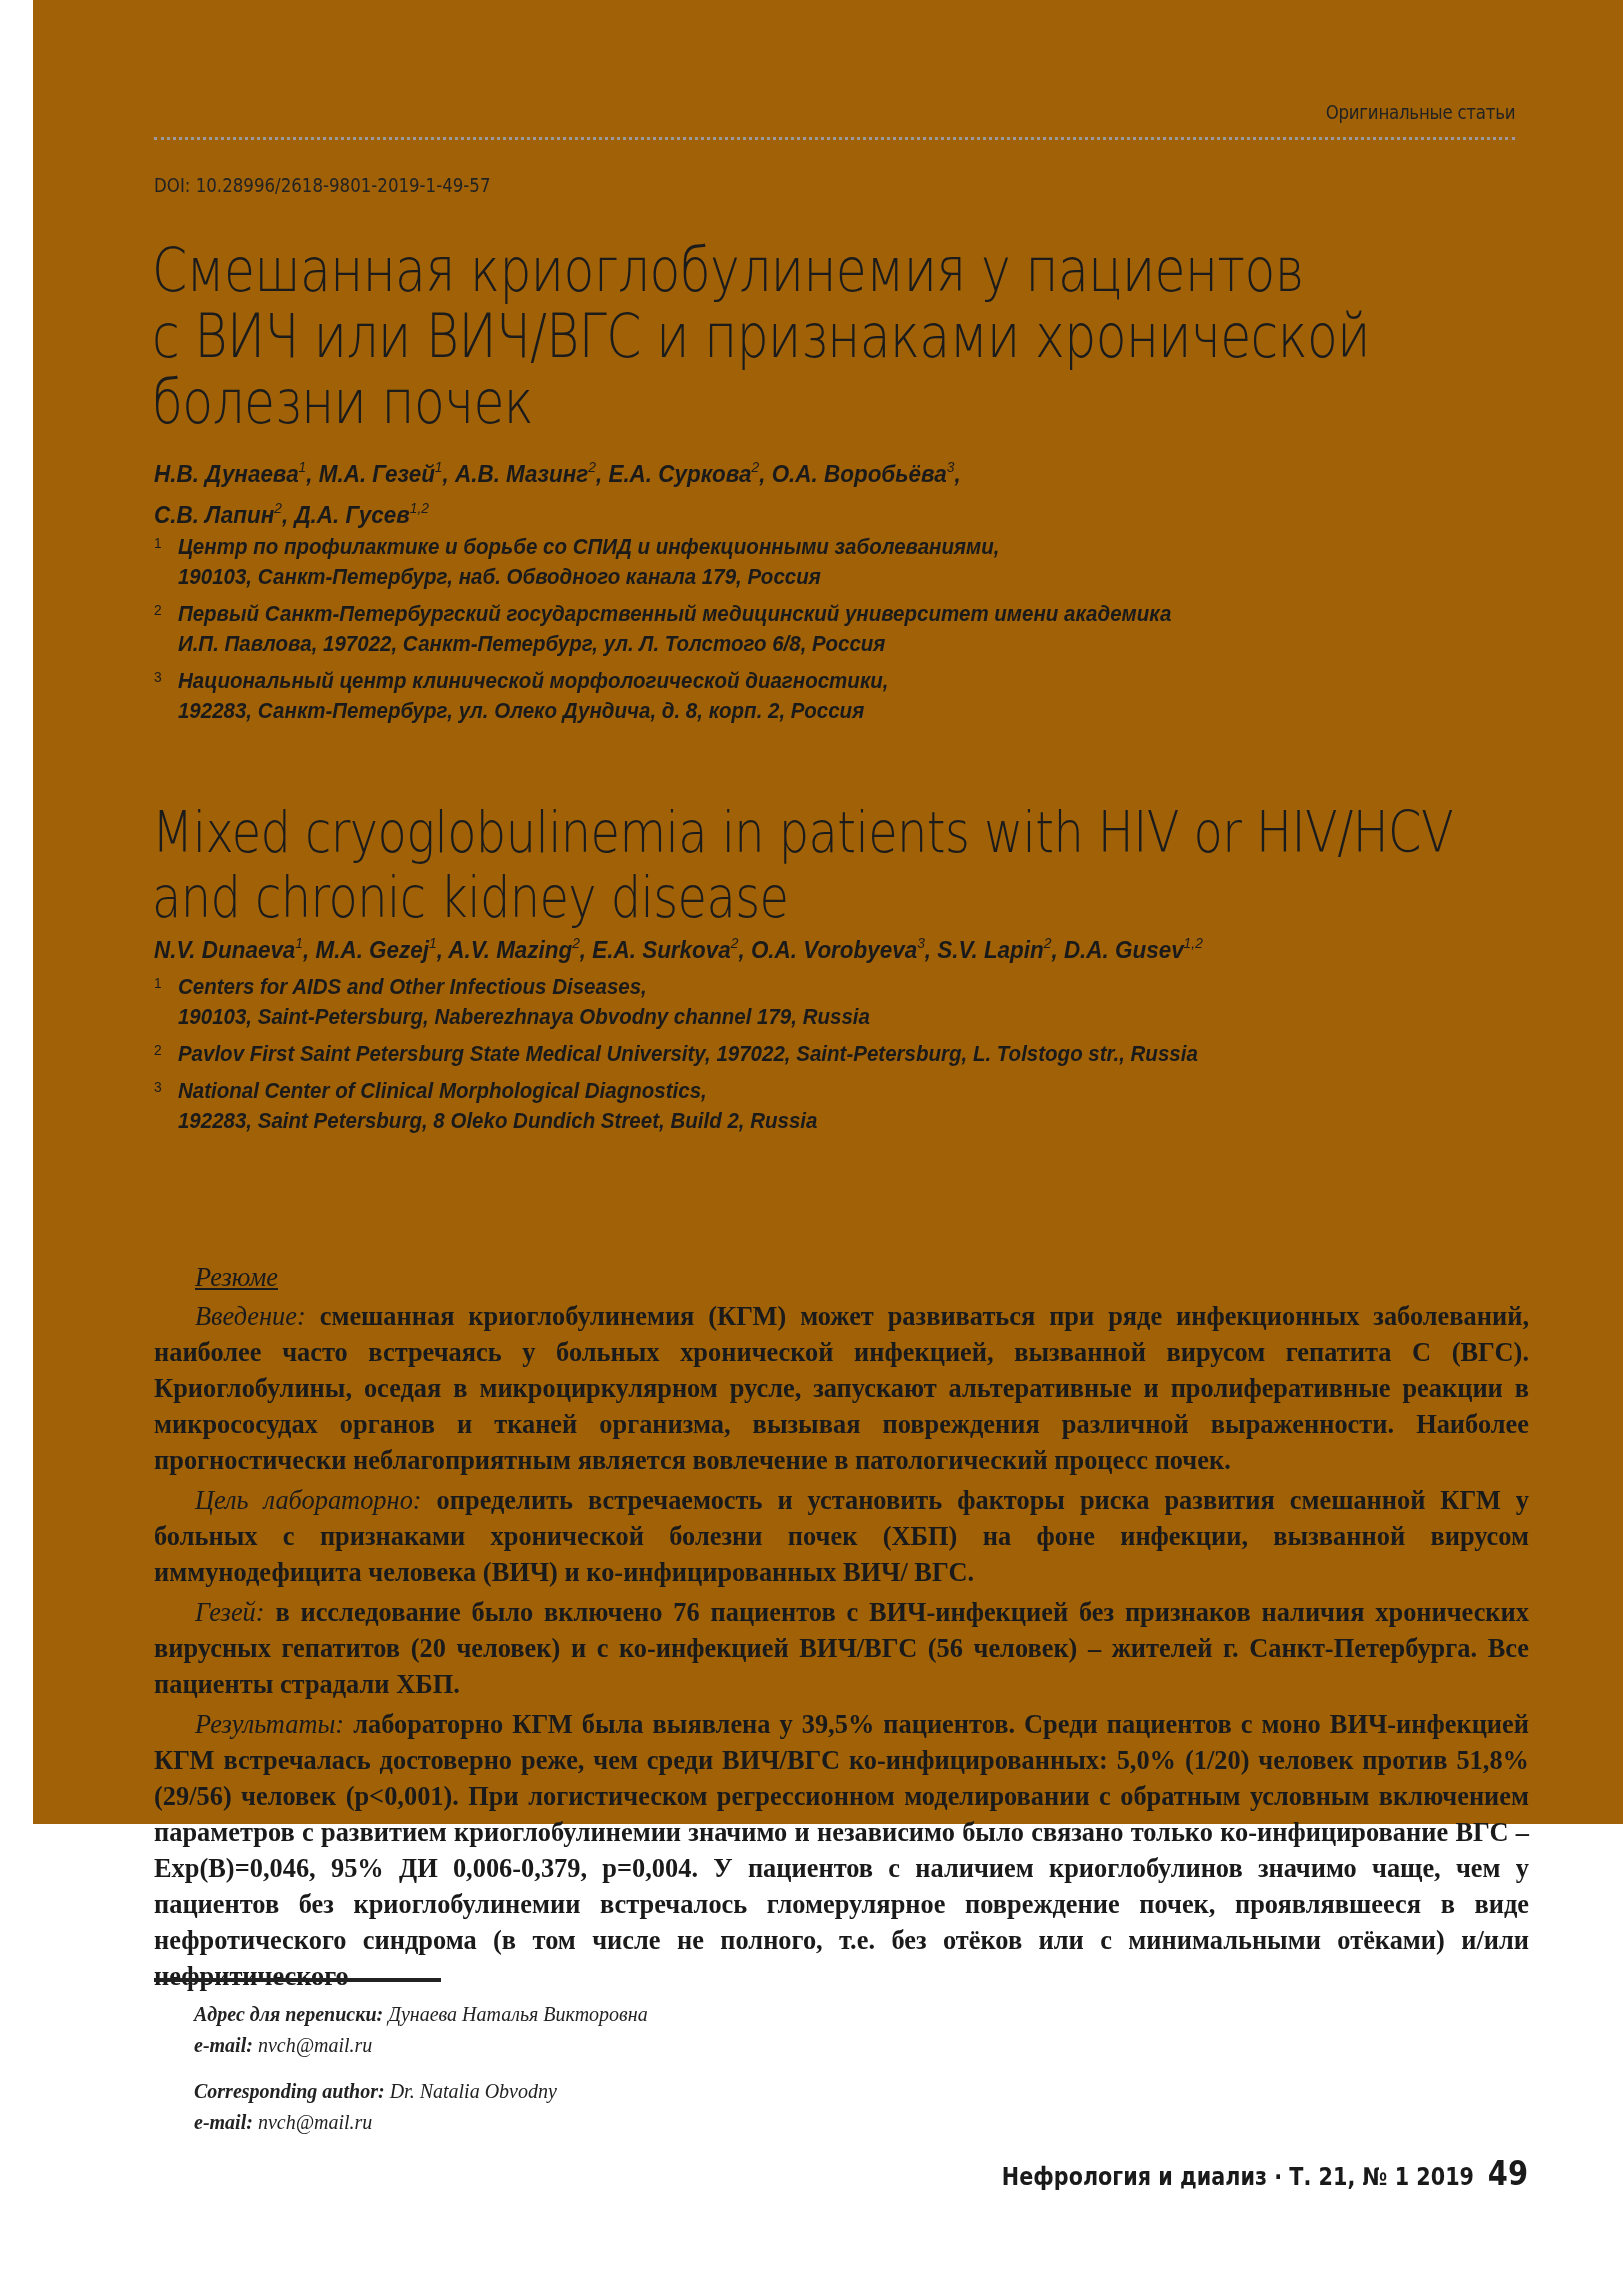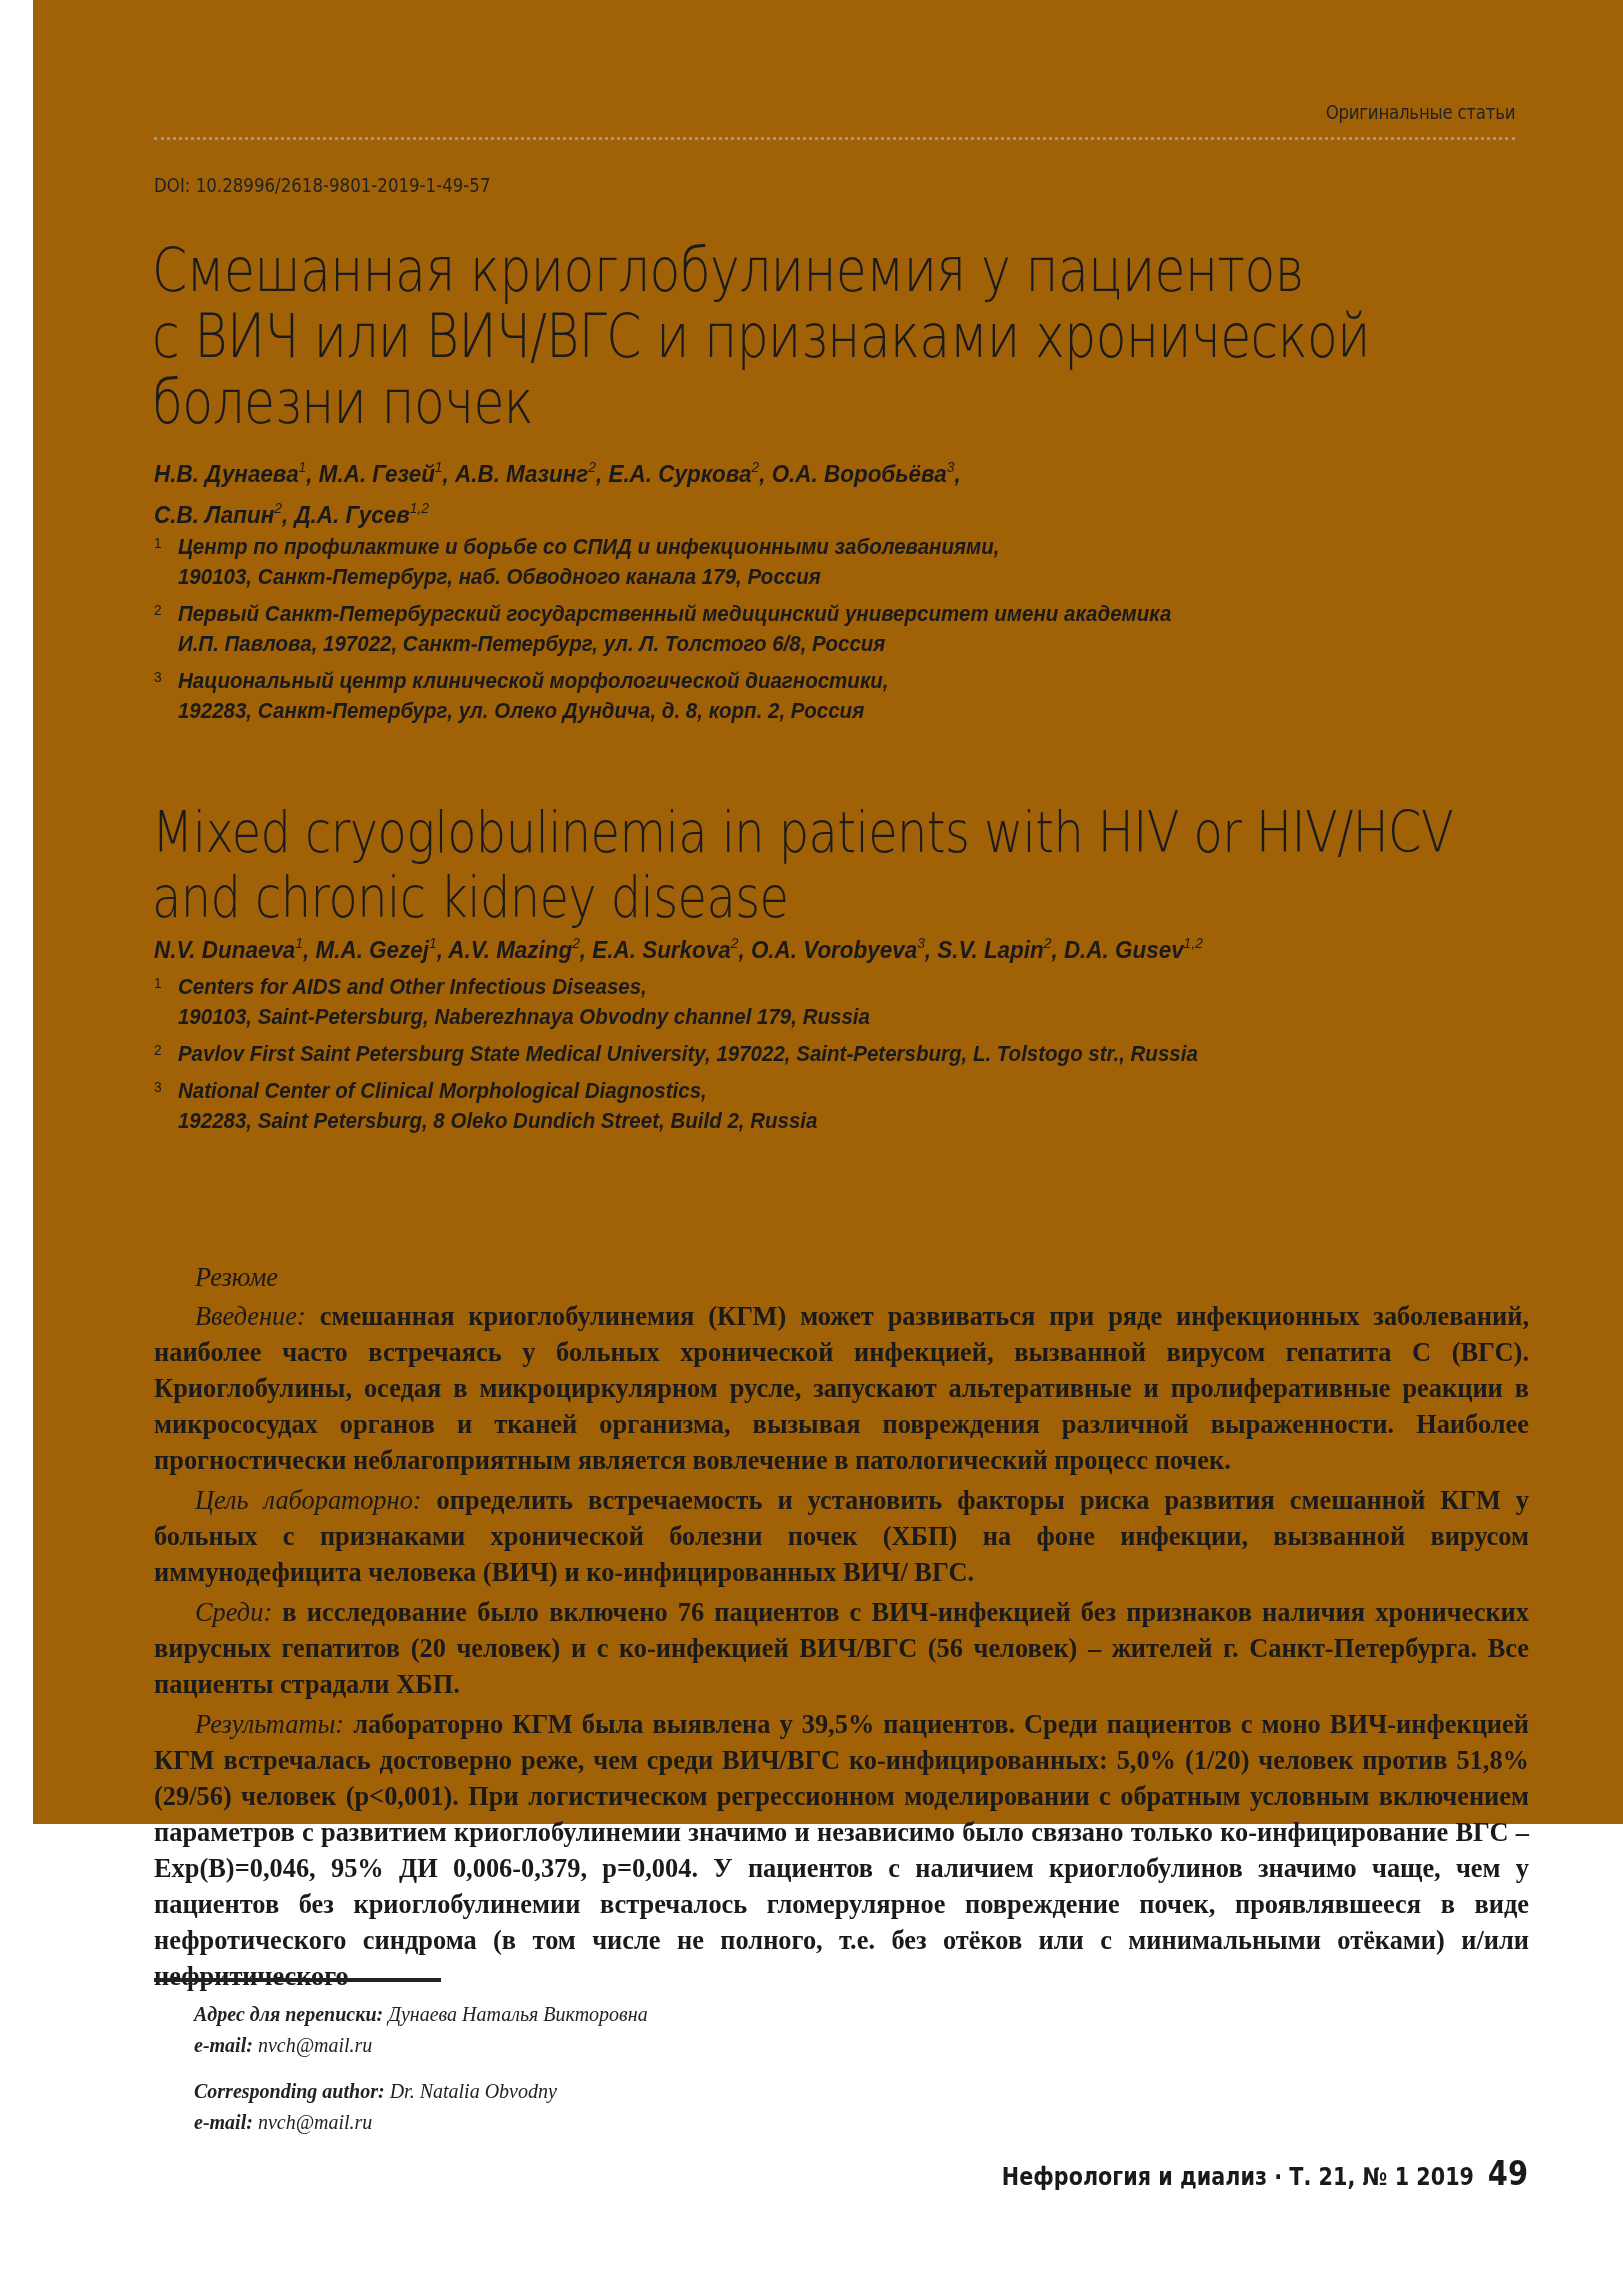--- a/index.html
+++ b/index.html
@@ -24,21 +24,21 @@
   .affils-ru { top: 532px; }
   .affils-en { top: 972px; }
   .affil { position: relative; padding-left: 26px; margin-bottom: 6.8px; white-space: nowrap; }
   .affil .num { position: absolute; left: 0; top: -4.1px; font-size: 15px; font-weight: normal; font-style: normal; }
   .affil-line { display: block; }
 
   .keywords { position: absolute; left: 121px; top: 1163px; width: 1375px; font-family: "DejaVu Serif", serif; font-style: italic; font-size: 22.3px; line-height: 34px; color: #222; text-align: justify; }
   .keywords .kw-label { font-weight: bold; }
 
   .abstract { position: absolute; left: 121px; top: 1259px; width: 1375px; font-family: "Liberation Serif", serif; font-size: 26.4px; line-height: 36px; color: #1a1a1a; font-weight: bold; text-align: justify; }
-  .abstract .resume-label { font-style: italic; font-weight: normal; padding-left: 41px; margin-bottom: 2.7px; display: block; }
+  .abstract .resume-label { font-style: italic; font-weight: normal; padding-left: 41px; margin-bottom: 2.7px; display: block; text-decoration: underline; }
   .abstract p { margin: 0 0 4.1px 0; text-indent: 41px; }
   .abstract .lead { font-style: italic; font-weight: normal; }
 
   .footnote-rule { position: absolute; left: 121px; top: 1978px; width: 287px; height: 4.1px; background: #222; }
   .footnotes { position: absolute; left: 161px; top: 1999px; font-family: "Liberation Serif", serif; font-style: italic; font-size: 20px; line-height: 31px; color: #222; }
   .footnotes .fn-block { margin-bottom: 15px; }
   .footnotes .label { font-weight: bold; }
 
   .journal-footer { position: absolute; right: 129px; top: 2153px; font-family: "DejaVu Sans", sans-serif; font-weight: bold; font-size: 24.4px; color: #1a1a1a; white-space: nowrap; transform: scaleX(0.85); transform-origin: right center; }
   .journal-footer .page-num { font-size: 34px; margin-left: 16.3px; }
@@ -121,21 +121,21 @@
       <span class="affil-line">National Center of Clinical Morphological Diagnostics,</span>
       <span class="affil-line">192283, Saint Petersburg, 8 Oleko Dundich Street, Build 2, Russia</span>
     </div>
   </div>
 
 
   <div class="abstract">
     <span class="resume-label">Резюме</span>
     <p><span class="lead">Введение:</span> <span>смешанная криоглобулинемия (КГМ) может развиваться при ряде инфекционных заболеваний, наиболее часто встречаясь у больных хронической инфекцией, вызванной вирусом гепатита С (ВГС). Криоглобулины, оседая в микроциркулярном русле, запускают альтеративные и пролиферативные реакции в микрососудах органов и тканей организма, вызывая повреждения различной выраженности. Наиболее прогностически неблагоприятным является вовлечение в патологический процесс почек.</span></p>
     <p><span class="lead">Цель лабораторно:</span> <span>определить встречаемость и установить факторы риска развития смешанной КГМ у больных с признаками хронической болезни почек (ХБП) на фоне инфекции, вызванной вирусом иммунодефицита человека (ВИЧ) и ко-инфицированных ВИЧ/ ВГС.</span></p>
-    <p><span class="lead">Среди:</span> <span>в исследование было включено 76 пациентов с ВИЧ-инфекцией без признаков наличия хронических вирусных гепатитов (20 человек) и с ко-инфекцией ВИЧ/ВГС (56 человек) – жителей г. Санкт-Петербурга. Все пациенты страдали ХБП.</span></p>
+    <p><span class="lead">Гезей:</span> <span>в исследование было включено 76 пациентов с ВИЧ-инфекцией без признаков наличия хронических вирусных гепатитов (20 человек) и с ко-инфекцией ВИЧ/ВГС (56 человек) – жителей г. Санкт-Петербурга. Все пациенты страдали ХБП.</span></p>
     <p><span class="lead">Результаты:</span> <span>лабораторно КГМ была выявлена у 39,5% пациентов. Среди пациентов с моно ВИЧ-инфекцией КГМ встречалась достоверно реже, чем среди ВИЧ/ВГС ко-инфицированных: 5,0% (1/20) человек против 51,8% (29/56) человек (p&lt;0,001). При логистическом регрессионном моделировании с обратным условным включением параметров с развитием криоглобулинемии значимо и независимо было связано только ко-инфицирование ВГС – Exp(B)=0,046, 95% ДИ 0,006-0,379, p=0,004. У пациентов с наличием криоглобулинов значимо чаще, чем у пациентов без криоглобулинемии встречалось гломерулярное повреждение почек, проявлявшееся в виде нефротического синдрома (в том числе не полного, т.е. без отёков или с минимальными отёками) и/или нефритического</span></p>
   </div>
 
   <div class="footnote-rule"></div>
   <div class="footnotes">
     <div class="fn-block">
       <div><span class="label">Адрес для переписки:</span> <span>Дунаева Наталья Викторовна</span></div>
       <div><span class="label">e-mail:</span> <span>nvch@mail.ru</span></div>
     </div>
     <div class="fn-block">

